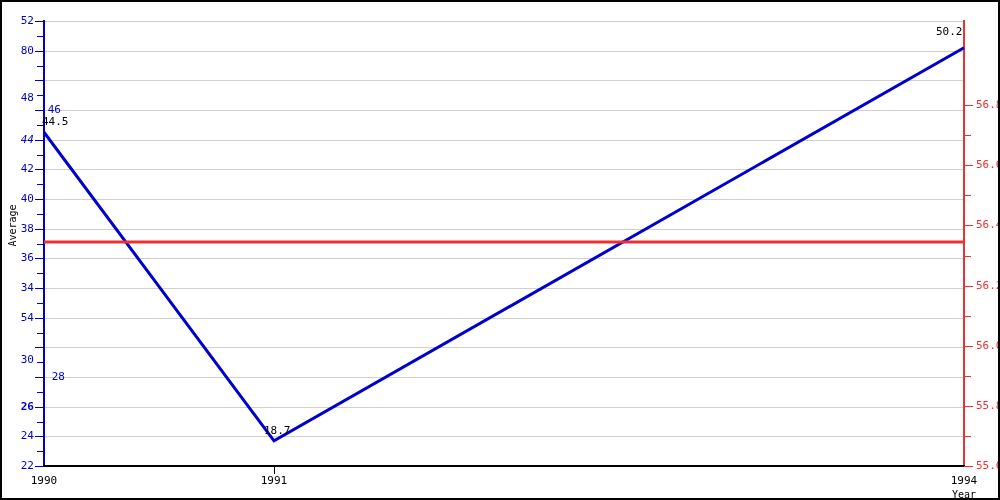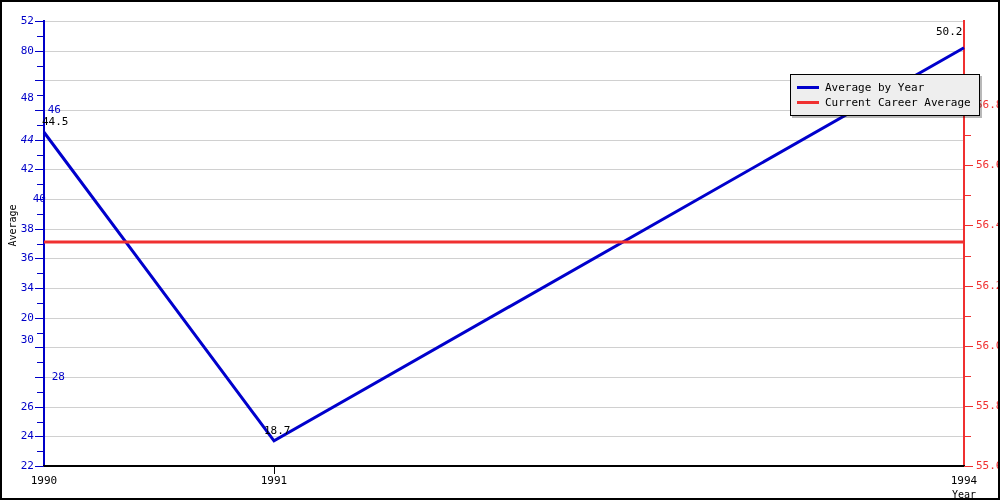--- a/index.html
+++ b/index.html
@@ -224,42 +224,42 @@
       <div class="tick-left major" style="top: 108px;"></div>
       <div class="lbl-left" style="top: 102px; margin-left: 27px;">46</div>
       <div class="tick-left" style="top: 122.833px;"></div>
       <div class="tick-left major" style="top: 137.667px;"></div>
       <div class="lbl-left" style="top: 131.667px; font-style: italic;">44</div>
       <div class="tick-left" style="top: 152.5px;"></div>
       <div class="tick-left major" style="top: 167.333px;"></div>
       <div class="lbl-left" style="top: 161.333px;">42</div>
       <div class="tick-left" style="top: 182.167px;"></div>
       <div class="tick-left major" style="top: 197px;"></div>
-      <div class="lbl-left" style="top: 191px; padding-left: 12px;">40</div>
+      <div class="lbl-left" style="top: 191px;">40</div>
       <div class="tick-left" style="top: 211.833px;"></div>
       <div class="tick-left major" style="top: 226.667px;"></div>
       <div class="lbl-left" style="top: 220.667px;">38</div>
       <div class="tick-left" style="top: 241.5px;"></div>
       <div class="tick-left major" style="top: 256.333px;"></div>
       <div class="lbl-left" style="top: 250.333px;">36</div>
       <div class="tick-left" style="top: 271.167px;"></div>
       <div class="tick-left major" style="top: 286px;"></div>
       <div class="lbl-left" style="top: 280px;">34</div>
       <div class="tick-left" style="top: 300.833px;"></div>
       <div class="tick-left major" style="top: 315.667px;"></div>
-      <div class="lbl-left" style="top: 309.667px;">20</div>
+      <div class="lbl-left" style="top: 309.667px;">54</div>
       <div class="tick-left" style="top: 330.5px;"></div>
       <div class="tick-left major" style="top: 345.333px;"></div>
-      <div class="lbl-left" style="top: 332px;">30</div>
+      <div class="lbl-left" style="top: 352px;">30</div>
       <div class="tick-left" style="top: 360.167px;"></div>
       <div class="tick-left major" style="top: 375px;"></div>
       <div class="lbl-left" style="top: 369px; margin-left: 31px;">28</div>
       <div class="tick-left" style="top: 389.833px;"></div>
       <div class="tick-left major" style="top: 404.667px;"></div>
-      <div class="lbl-left" style="top: 398.667px;">26</div>
+      <div class="lbl-left" style="top: 398.667px; font-weight: bold;">26</div>
       <div class="tick-left" style="top: 419.5px;"></div>
       <div class="tick-left major" style="top: 434.333px;"></div>
       <div class="lbl-left" style="top: 428.333px;">24</div>
       <div class="tick-left" style="top: 449.167px;"></div>
       <div class="tick-left major" style="top: 464px;"></div>
       <div class="lbl-left" style="top: 458px;">22</div>
     </div>
   <div id="right-ticks">
       <div class="tick-right major" style="top: 103.189px;"></div>
       <div class="lbl-right" style="top: 97.1892px;">56.8</div>
@@ -296,24 +296,14 @@
     <polyline id="series-line-0" fill="none" stroke="#0000cc" stroke-width="3" points="42,130.25 272,438.78333333333336 962,45.69999999999999"></polyline>
     <line id="series-hline-1" x1="42" y1="240.01666666666662" x2="962" y2="240.01666666666662" stroke="#f03030" stroke-width="3"></line>
   </svg>
 
   <div id="point-labels">
       <div class="pt-label" style="left: 40px; top: 114.25px;">44.5</div>
       <div class="pt-label" style="left: 262px; top: 422.783px;">18.7</div>
       <div class="pt-label" style="left: 934px; top: 23.7px;">50.2</div>
     </div>
 
-  <div id="legend">
-    <div class="legend-row">
-      <span class="legend-swatch" style="background:#0000cc"></span>
-      <span class="legend-text">Average by Year</span>
-    </div>
-    <div class="legend-row">
-      <span class="legend-swatch" style="background:#f03030"></span>
-      <span class="legend-text">Current Career Average</span>
-    </div>
-  </div>
 
 </div>
 
 </body></html>

